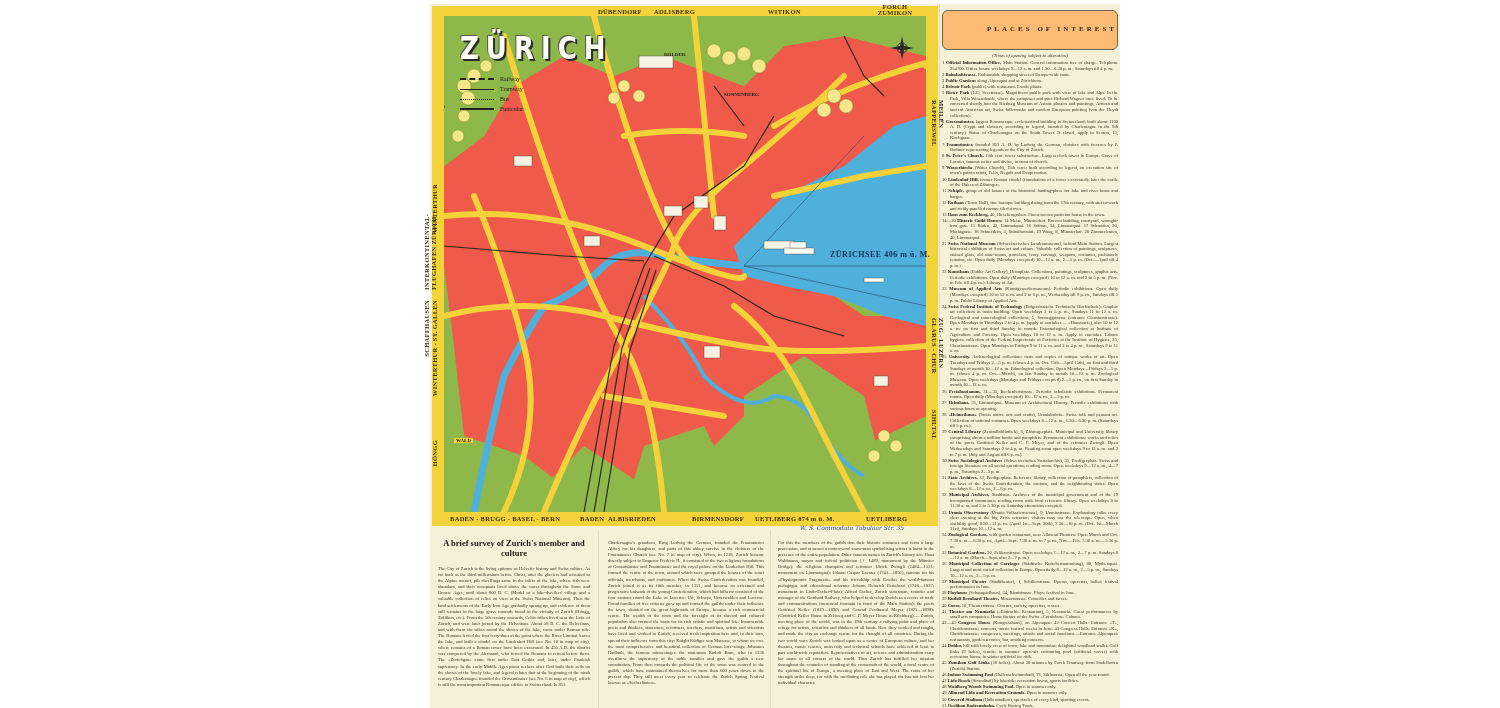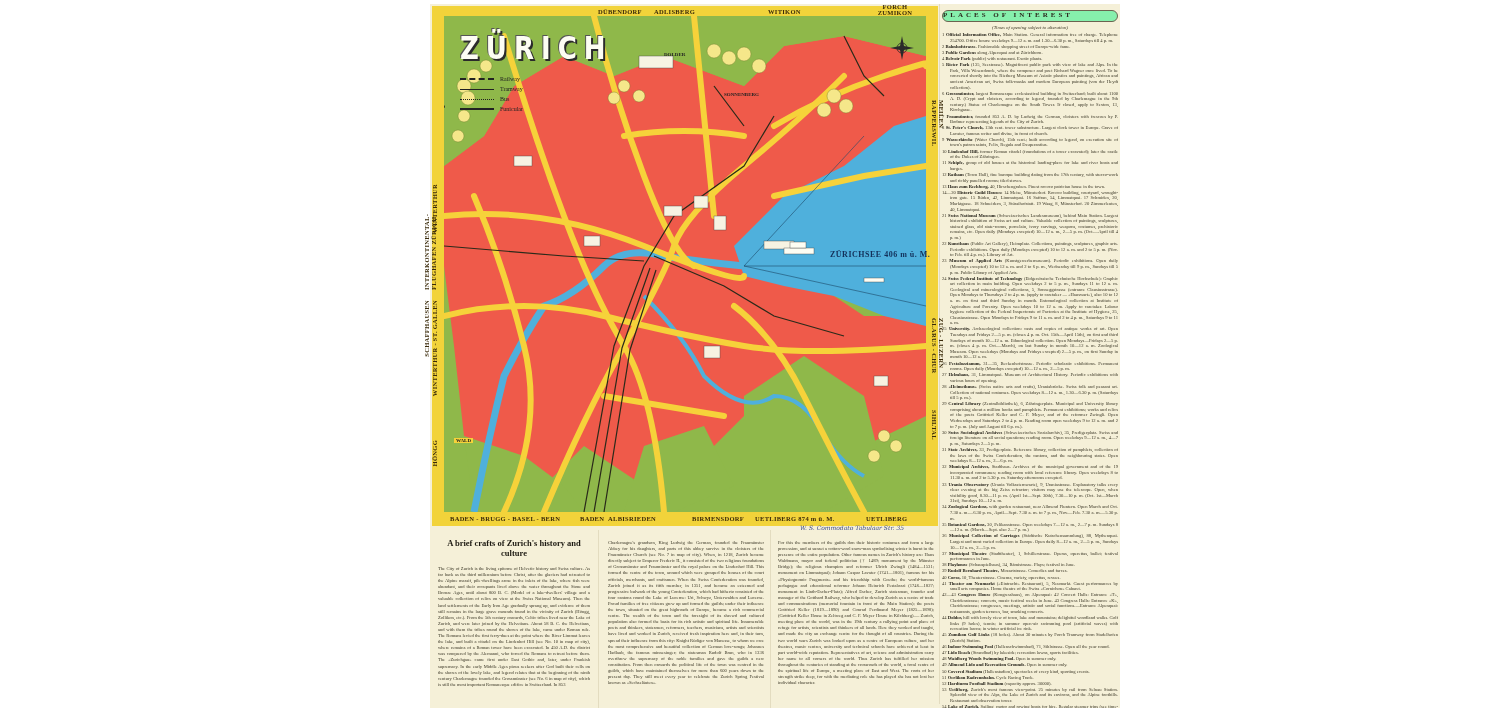--- a/index.html
+++ b/index.html
@@ -11,21 +11,21 @@
   .map-title{position:absolute;left:16px;top:14px;font-family:"DejaVu Sans",sans-serif;font-weight:bold;font-size:26px;letter-spacing:7px;color:#fdfdf3;text-shadow:2px 2px 0 #2b2b2b, -1px -1px 0 #555;transform:scaleY(1.2);transform-origin:left top;}
   .legend{position:absolute;left:16px;top:58px;font-size:6px;color:#222;}
   .legend-row{display:flex;align-items:center;height:10px;}
   .legend-line{width:34px;height:0;margin-right:6px;}
   .edge-label{position:absolute;font-family:"Liberation Serif",serif;font-weight:bold;font-size:6.5px;color:#3a2a0a;letter-spacing:.3px;white-space:nowrap;}
   .vert-l{writing-mode:vertical-rl;transform:rotate(180deg);}
   .vert-r{writing-mode:vertical-rl;}
   .lake-label{position:absolute;left:830px;top:250px;font-size:8px;font-weight:bold;color:#13305a;letter-spacing:.5px;}
   .compass{position:absolute;left:888px;top:34px;width:28px;height:28px;}
   .poi{position:absolute;left:942px;top:10px;width:176px;height:682px;font-size:4.6px;line-height:5.6px;color:#3a3626;}
-  .poi-title{border:1px solid #6b6450;border-radius:6px;text-align:left;font-weight:bold;font-size:7px;letter-spacing:3px;padding:2px 0;color:#2b2a1e;background:#86efac;}
+  .poi-title{border:1px solid #6b6450;border-radius:6px;text-align:right;font-weight:bold;font-size:7px;letter-spacing:3px;padding:16px 0;color:#2b2a1e;background:#fdba74;}
   .poi-sub{text-align:center;font-style:italic;font-size:4.8px;margin:3px 0 2px;}
   .poi-item{margin:0 0 0.5px 0;padding-left:8px;text-indent:-8px;text-align:justify;}
   .poi-item b{color:#1d1a12;}
   .survey{position:absolute;top:538px;font-size:4.6px;line-height:6.1px;color:#3a3626;text-align:justify;}
   .survey-h{text-align:center;font-weight:bold;font-size:8.5px;line-height:10px;color:#1d1a12;margin:0 0 8px 0;}
   .handwrite{position:absolute;left:800px;top:524px;font-family:"DejaVu Serif",serif;font-style:italic;font-size:6px;color:#3a4a8a;}
   .fold{position:absolute;top:4px;width:1px;height:700px;background:#e3dcc0;}
 </style>
 </head>
 <body>
@@ -228,21 +228,21 @@
       <div class="poi-item"><span>49</span> <b>Allmend Lido and Recreation Grounds.</b> <span>Open in summer only.</span></div>
       <div class="poi-item"><span>50</span> <b>Covered Stadium</b> <span>(Hallenstadion), spectacles of every kind, sporting events.</span></div>
       <div class="poi-item"><span>51</span> <b>Oerlikon Radrennbahn.</b> <span>Cycle Racing Track.</span></div>
       <div class="poi-item"><span>52</span> <b>Hardturm Football Stadium</b> <span>(capacity approx. 30000).</span></div>
       <div class="poi-item"><span>53</span> <b>Uetliberg,</b> <span>Zurich's most famous view-point. 25 minutes by rail from Selnau Station. Splendid view of the Alps, the Lake of Zurich and its environs, and the Alpine foothills. Restaurant and observation tower.</span></div>
       <div class="poi-item"><span>54</span> <b>Lake of Zurich.</b> <span>Sailing, motor and rowing boats for hire. Regular steamer trips (see time-table). Picturesque spots on the shores of the lake with bathing establishments and lido beaches.</span></div>
     </div>
 </div>
 
 <div class="survey" style="left:438px;width:152px">
-  <div class="survey-h">A brief crafts of Zurich's history and culture</div>
+  <div class="survey-h">A brief survey of Zurich's member and culture</div>
   <div>The City of Zurich is the living epitome of Helvetic history and Swiss culture. As far back as the third millennium before Christ, after the glaciers had retreated to the Alpine massif, pile-dwellings arose in the inlets of the lake, where fish were abundant, and their occupants lived above the water throughout the Stone and Bronze Ages, until about 800 B. C. (Model of a lake-dwellers' village and a valuable collection of relics on view at the Swiss National Museum). Then the land settlements of the Early Iron Age gradually sprang up, and evidence of them still remains in the large grave mounds found in the vicinity of Zurich (Höngg, Zollikon, etc.). From the 5th century onwards, Celtic tribes lived near the Lake of Zurich, and were later joined by the Helvetians. About 58 B. C. the Helvetians, and with them the tribes round the shores of the lake, came under Roman rule. The Romans levied the first ferry-dues at the point where the River Limmat leaves the lake, and built a citadel on the Lindenhof Hill (see No. 10 in map of city), where remains of a Roman tower have been excavated. In 450 A.D. the district was conquered by the Alemanni, who forced the Romans to retreat before them. The «Zurichgau» came first under East Gothic and, later, under Frankish supremacy. In the early Middle Ages pious seekers after God built their cells on the shores of the lovely lake, and legend relates that at the beginning of the ninth century Charlemagne founded the Grossmünster (see No. 6 in map of city), which is still the most important Romanesque edifice in Switzerland. In 853</div>
 </div>
 <div class="survey" style="left:608px;width:156px;top:540px">
   <div>Charlemagne's grandson, King Ludwig the German, founded the Fraumünster Abbey for his daughters, and parts of this abbey survive in the cloisters of the Fraumünster Church (see No. 7 in map of city). When, in 1218, Zurich became directly subject to Emperor Frederic II., it consisted of the two religious foundations of Grossmünster and Fraumünster and the royal palace on the Lindenhof Hill. This formed the centre of the town, around which were grouped the houses of the court officials, merchants, and craftsmen. When the Swiss Confederation was founded, Zurich joined it as its fifth member, in 1351, and became an esteemed and progressive bulwark of the young Confederation, which had hitherto consisted of the four cantons round the Lake of Lucerne: Uri, Schwyz, Unterwalden and Lucerne. Proud families of free citizens grew up and formed the guilds; under their influence the town, situated on the great highroads of Europe, became a rich commercial centre. The wealth of the town and the foresight of its shrewd and cultured population also formed the basis for its rich artistic and spiritual life. Innumerable poets and thinkers, statesmen, reformers, teachers, musicians, artists and scientists have lived and worked in Zurich, received fresh inspiration here and, in their turn, spread their influence from this city: Knight Rüdiger von Manesse, to whom we owe the most comprehensive and beautiful collection of German love-songs; Johannes Hadlaub, the famous minnesinger; the statesman Rudolf Brun, who in 1336 overthrew the supremacy of the noble families and gave the guilds a new constitution. From then onwards the political life of the town was centred in the guilds, which have maintained themselves for more than 600 years down to the present day. They still meet every year to celebrate the Zurich Spring Festival known as «Sechseläuten».</div>
 </div>
 <div class="survey" style="left:778px;width:156px;top:540px">
   <div>For this the members of the guilds don their historic costumes and form a large procession, and at sunset a cotton-wool snow-man symbolising winter is burnt in the presence of the entire population. Other famous names in Zurich's history are: Hans Waldmann, mayor and federal politician († 1489; monument by the Münster Bridge); the religious champion and reformer Ulrich Zwingli (1484—1531; monument on Limmatquai); Johann Caspar Lavater (1741—1801), famous for his «Physiognomic Fragments» and his friendship with Goethe; the world-famous pedagogue and educational reformer Johann Heinrich Pestalozzi (1746—1827; monument in Linth-Escher-Platz); Alfred Escher, Zurich statesman, founder and manager of the Gotthard Railway, who helped to develop Zurich as a centre of trade and communications (memorial fountain in front of the Main Station); the poets Gottfried Keller (1819—1890) and Conrad Ferdinand Meyer (1825—1898); (Gottfried Keller House in Zeltweg and C. F. Meyer House in Kilchberg).— Zurich, meeting place of the world, was in the 19th century a rallying point and place of refuge for artists, scientists and thinkers of all lands. Here they worked and taught, and made the city an exchange centre for the thought of all countries. During the two world wars Zurich was looked upon as a centre of European culture, and her theatres, music centres, university and technical schools have achieved at least in part world-wide reputation. Representatives of art, science and administration carry her name to all corners of the world. Thus Zurich has fulfilled her mission throughout the centuries of standing at the crossroads of the world, a focal centre of the spiritual life of Europe, a meeting place of East and West. The roots of her strength strike deep, for with the mediating role she has played she has not lost her individual character.</div>
 </div>
 
 </body></html>

